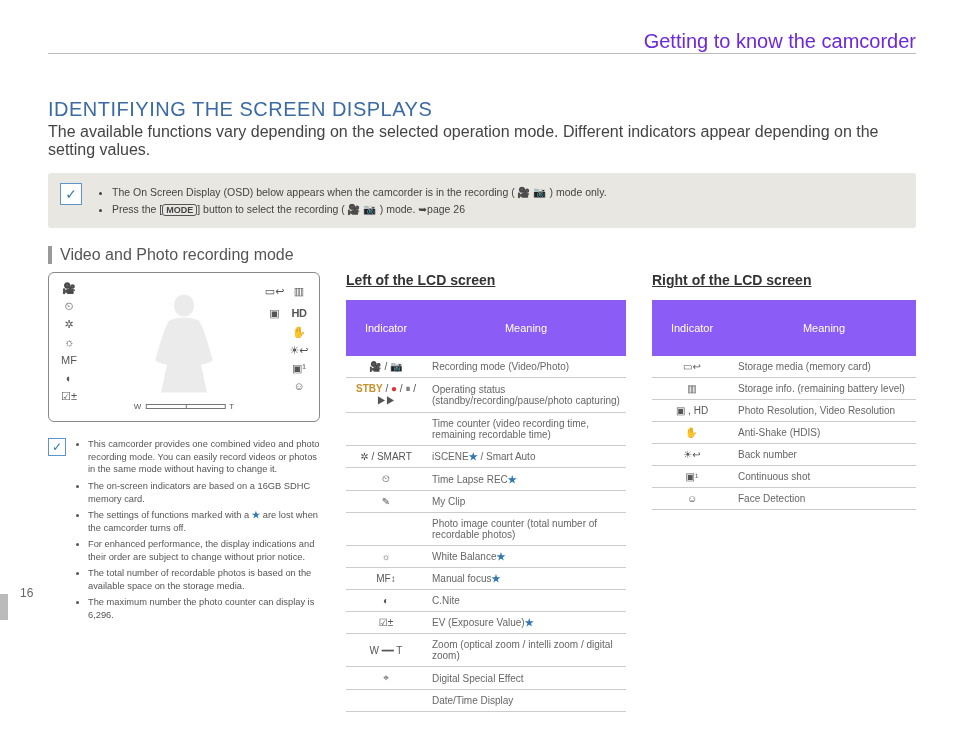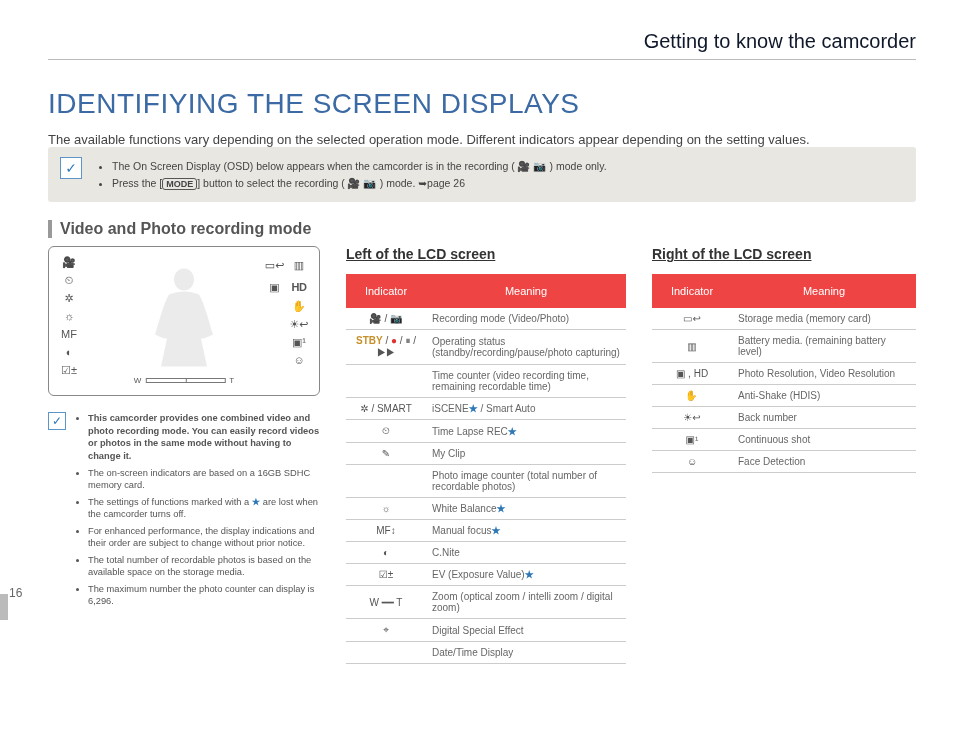--- a/index.html
+++ b/index.html
@@ -12,36 +12,36 @@
     color: #333;
   }
   .page {
     padding: 30px 38px 20px 48px;
     position: relative;
     height: 100%;
   }
   .chapter-title {
     text-align: right;
     font-size: 20px;
-    color: #0f172a;
+    color: #6d28d9;
     font-weight: 400;
-    padding-bottom: 6px;
     border-bottom: 1px solid #bbb;
-    margin-bottom: 28px;
+    margin-bottom: 44px;
   }
   .main-title {
     color: #3b6aa4;
-    font-size: 28px;
+    font-size: 20px;
     font-weight: 400;
     letter-spacing: 0.5px;
-    margin-bottom: 12px;
+    margin-bottom: 2px;
   }
   .intro {
-    font-size: 13px;
+    font-size: 16px;
     color: #444;
+    margin-bottom: 14px;
   }
   .note-box {
     background: #e9e7e2;
     border-radius: 3px;
     padding: 10px 14px 10px 50px;
     position: relative;
     font-size: 10.5px;
     color: #444;
     margin-bottom: 18px;
   }
@@ -58,21 +58,21 @@
     font-size: 14px;
   }
   .note-box ul { list-style: disc; padding-left: 14px; }
   .note-box li { margin: 2px 0; line-height: 1.4; }
   .subhead {
     font-size: 16px;
     color: #555;
     border-left: 4px solid #999;
     padding-left: 8px;
     margin-bottom: 8px;
-    font-weight: 700;
+    font-weight: 400;
   }
   .cols {
     display: flex;
     gap: 26px;
     align-items: flex-start;
   }
   .col-left { width: 272px; }
   .col-mid { width: 280px; }
   .col-right { flex: 1; }
   .lcd-frame {
@@ -122,54 +122,54 @@
   .small-notes .check-icon {
     flex: none;
     width: 18px; height: 18px;
     background: #fff;
     border: 1px solid #5b95c9;
     display: flex; align-items: center; justify-content: center;
     color: #2f78b8; font-size: 12px;
   }
   .small-notes ul { list-style: disc; padding-left: 14px; }
   .small-notes li { margin-bottom: 4px; line-height: 1.35; }
-  .small-notes b { font-weight: bold; }
+  .small-notes b { font-weight: normal; }
   .col-title {
     font-size: 14px; font-weight: bold; color: #333;
     margin-bottom: 12px;
     text-decoration: underline;
   }
   .tbl {
     width: 100%;
     font-size: 10px;
     border-collapse: collapse;
     color: #666;
   }
   .tbl th {
-    background: #ef4444;
+    background: #8b5cf6;
     color: #fff;
     font-weight: 400;
     font-size: 11px;
-    padding: 11px 6px;
+    padding: 22px 6px;
     text-align: center;
   }
   .tbl td {
     border-bottom: 1px solid #ccc;
     padding: 5px 6px;
     vertical-align: middle;
   }
   .tbl td:first-child {
     text-align: center;
     width: 80px;
     color: #555;
   }
   .star { color: #2f78b8; font-weight: bold; }
   .pagenum {
     position: absolute;
-    left: 9px;
+    left: 20px;
     bottom: 130px;
     font-size: 12px;
     color: #666;
   }
   .page-side {
     position: absolute;
     left: 0; bottom: 110px;
     width: 8px; height: 26px;
     background: #bbb;
   }
@@ -323,21 +323,21 @@
           <th>Meaning</th>
         </tr>
         </tbody>
           <tbody id="right-body">
             <tr>
               <td>▭↩</td>
               <td>Storage media (memory card)</td>
             </tr>
             <tr>
               <td>▥</td>
-              <td>Battery media. (remaining battery level)</td>
+              <td>Storage info. (remaining battery level)</td>
             </tr>
             <tr>
               <td>▣ , HD</td>
               <td>Photo Resolution, Video Resolution</td>
             </tr>
             <tr>
               <td>✋</td>
               <td>Anti-Shake (HDIS)</td>
             </tr>
             <tr>

